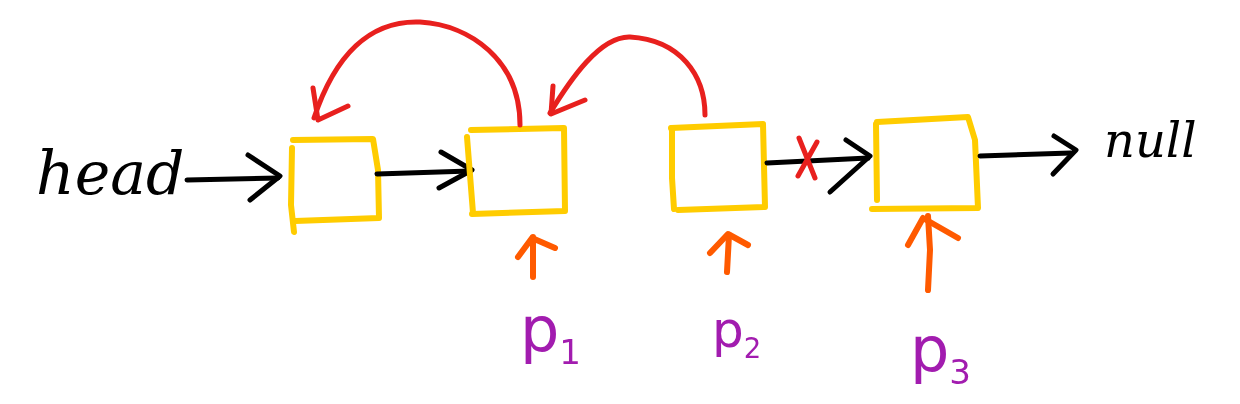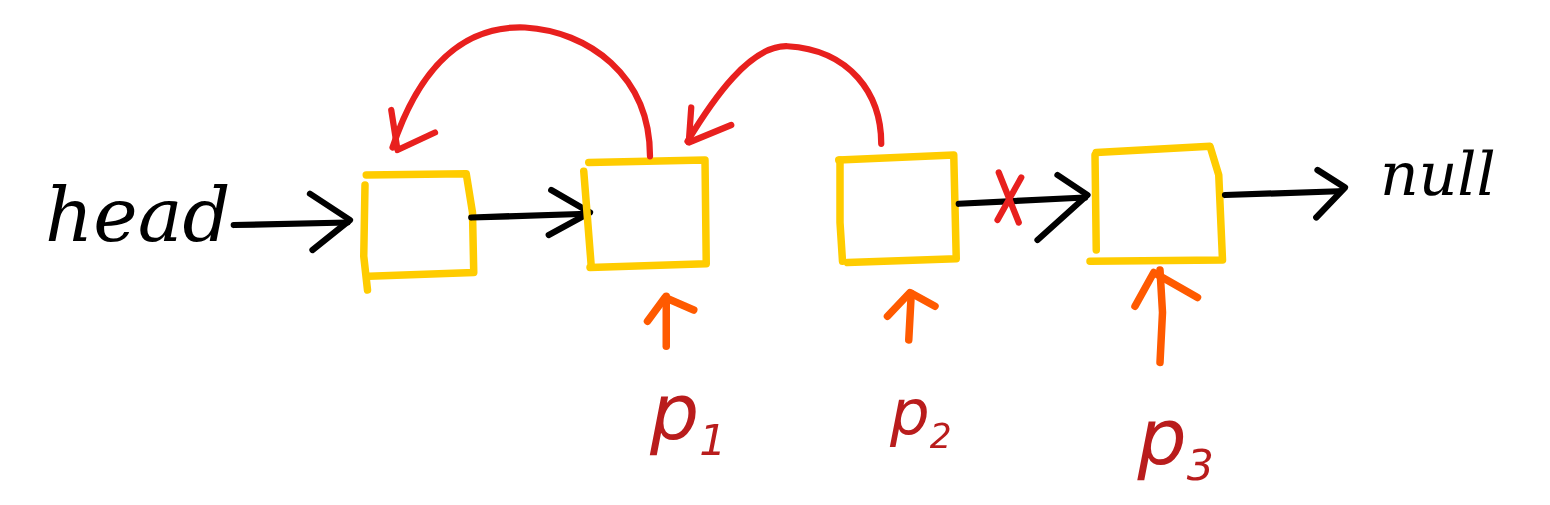--- a/index.html
+++ b/index.html
@@ -13,23 +13,22 @@
     .label {
       position: absolute;
       font-family: "DejaVu Serif", serif;
       font-style: italic;
       color: #000;
       white-space: nowrap;
     }
     .plabel {
       position: absolute;
       font-family: "DejaVu Sans", sans-serif;
-      color: #b91c1c;
+      color: #a21caf;
       white-space: nowrap;
-      font-style: italic;
     }
     .plabel sub { font-size: 0.55em; }
   </style>
 </head>
 <body>
 
 <svg width="1240" height="404" viewBox="0 0 1240 404">
 
   <g>
     <path class="ink black" d="M187 180 L278 178"></path>

